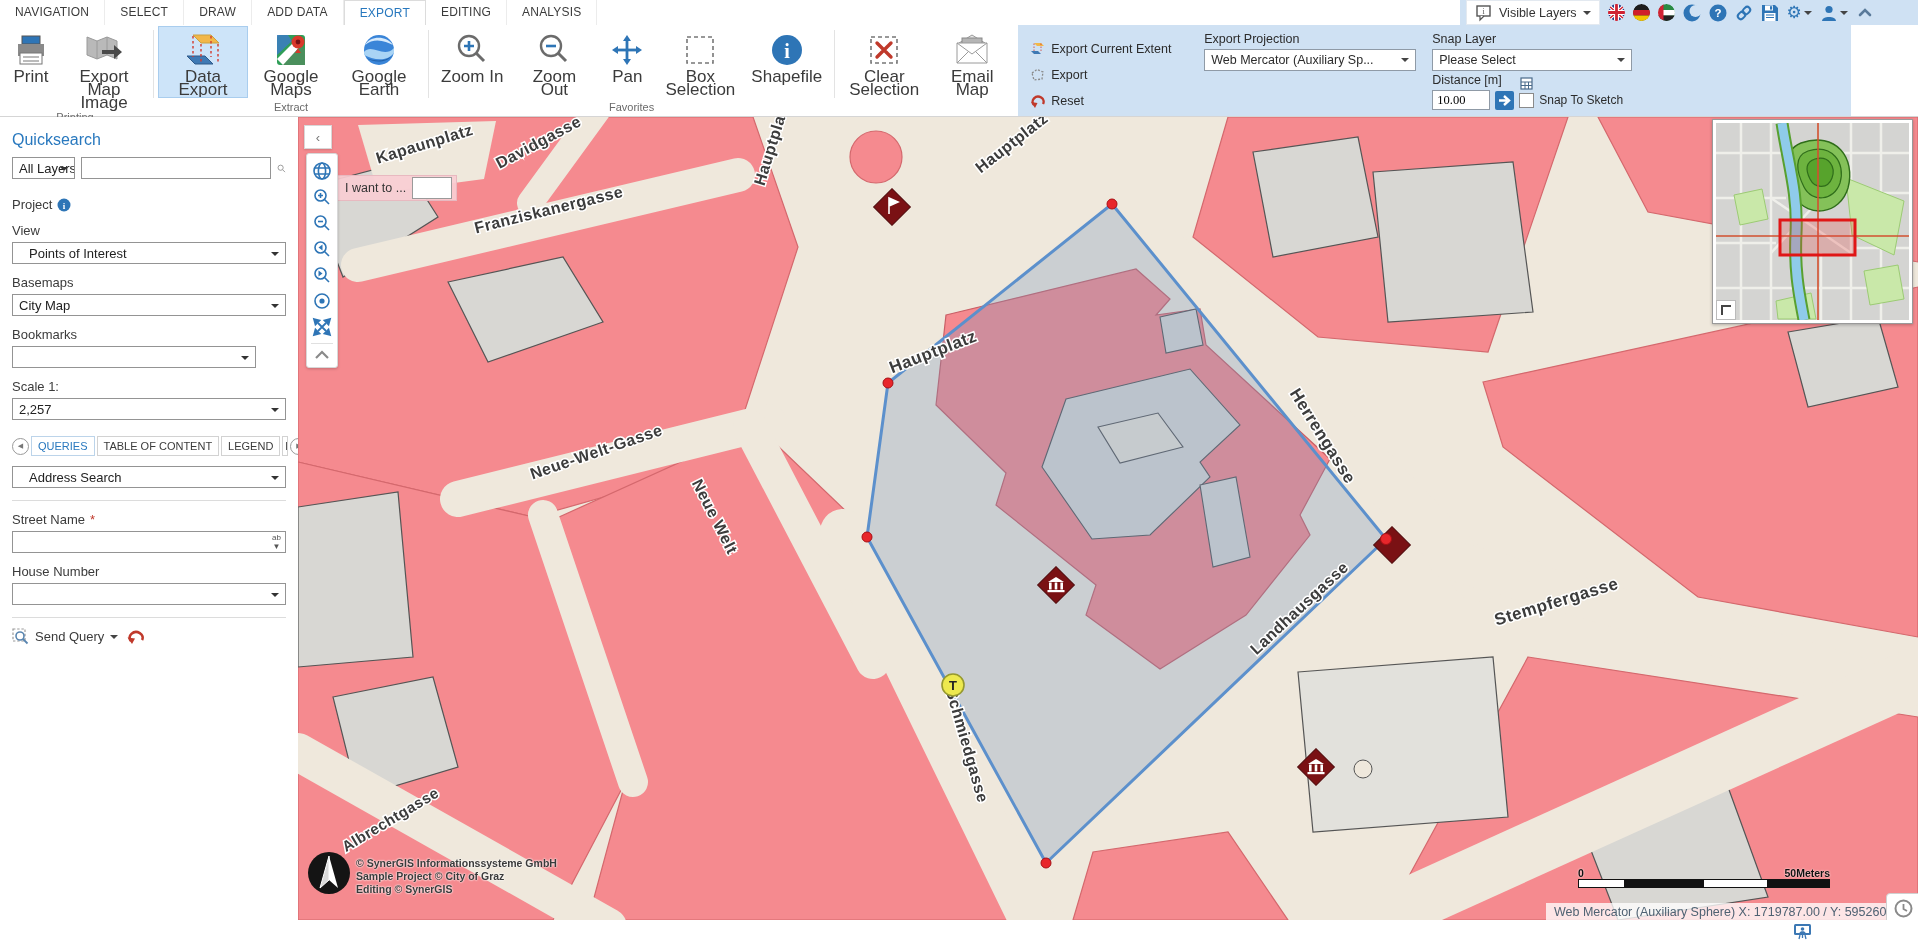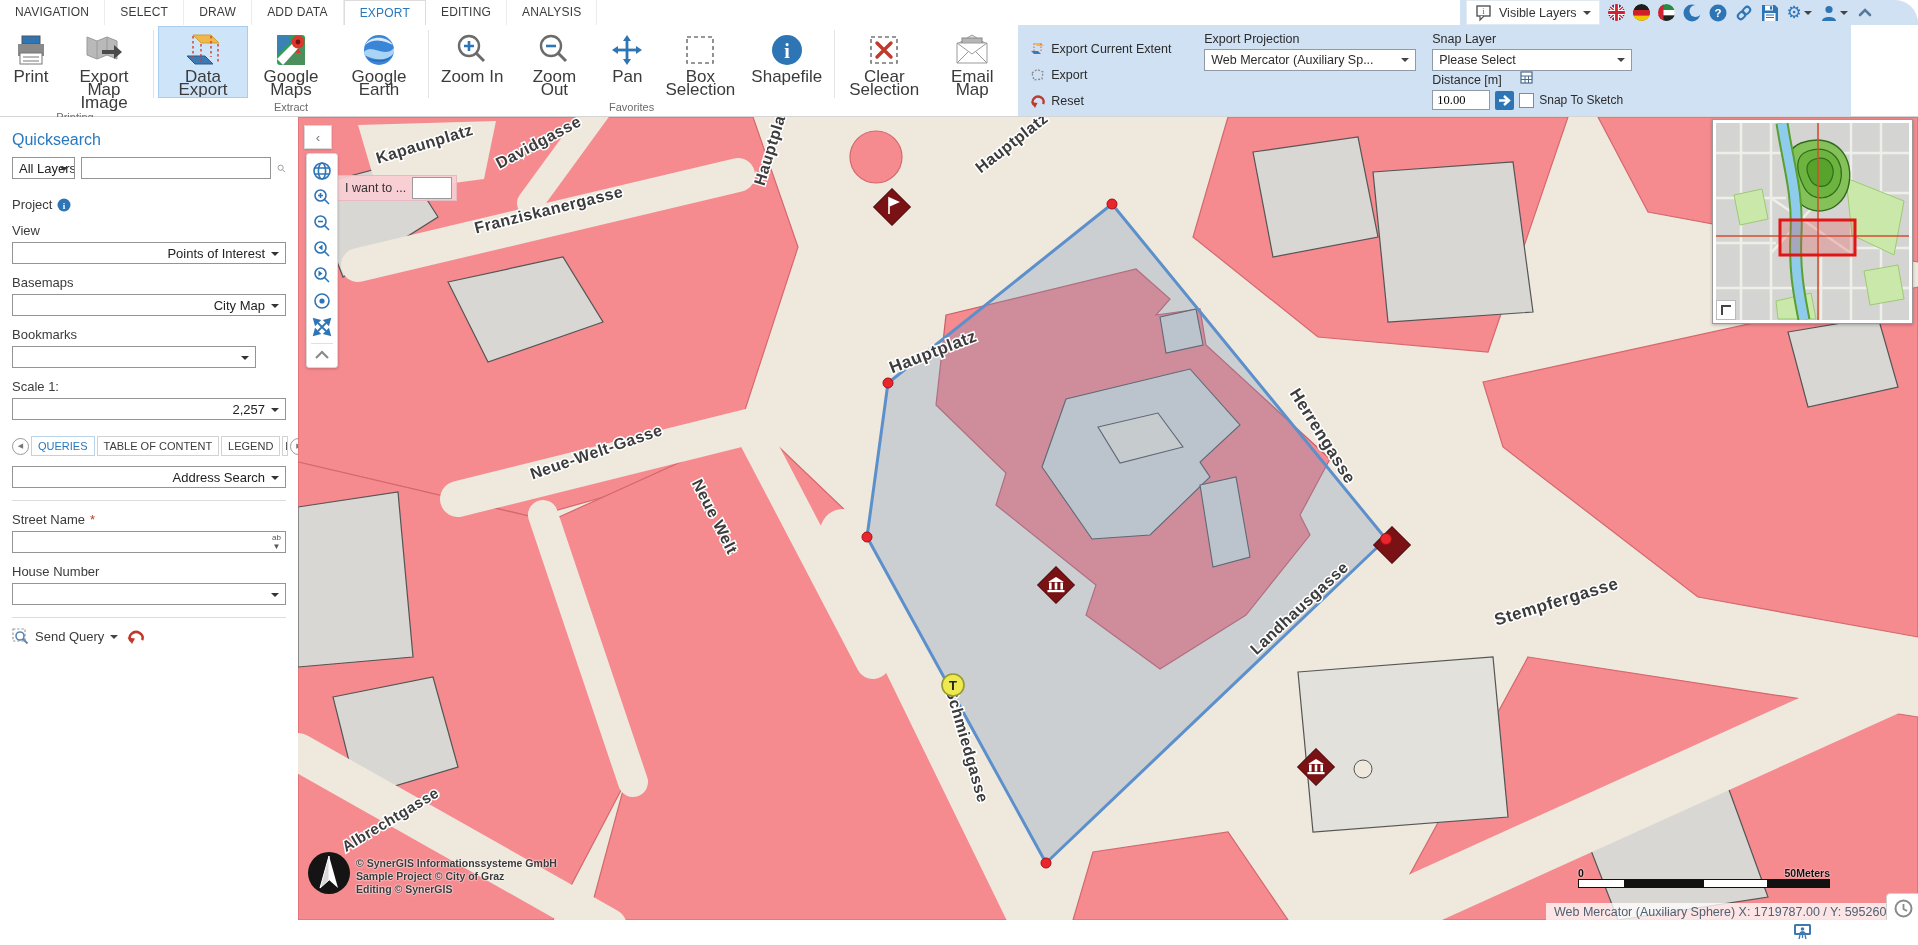--- a/index.html
+++ b/index.html
@@ -1,17 +1,17 @@
 <!DOCTYPE html>
 <html><head>
 <meta charset="utf-8">
 <style>
   html,body{margin:0;padding:0;background:#fff;}
   #app{width:1918px;height:945px;position:relative;background:#fff;
-       font-family:"Liberation Sans",sans-serif;overflow:hidden;color:#3b3b3b;border-radius:23px;
+       font-family:"Liberation Sans",sans-serif;overflow:hidden;color:#3b3b3b;
        -webkit-font-smoothing:antialiased;}
   
   #menubar{height:25px;display:flex;align-items:stretch;background:#fff;font-size:12px;}
   .mtab{padding:0 15px;line-height:25px;color:#3b3b3b;letter-spacing:.2px;border-right:1px solid #ececec;cursor:default;}
   .mtab.active{color:#2878be;border:1px solid #dcdcdc;border-bottom:none;background:#fff;}
   #topbar-right{margin-left:auto;width:458px;background:#cfe1f3;display:flex;align-items:center;gap:8px;padding:0 10px 0 6px;box-sizing:border-box;}
   #vl-box{background:#fff;border:1px solid #e3e9f0;height:23px;display:flex;align-items:center;gap:6px;padding:0 8px;font-size:12.5px;color:#333;}
   .caret{width:0;height:0;border:4px solid transparent;border-top-color:#444;margin-top:4px;}
   .cicon{width:17px;height:17px;border-radius:50%;overflow:hidden;flex:0 0 auto;display:block;}
   .ticon{width:18px;height:18px;display:block;flex:0 0 auto;}
@@ -35,21 +35,21 @@
   #ribbon-fill{flex:1;background:#fff;}
   .txtin{background:#fff;border:1px solid #8f9aa6;height:18px;font-size:12.5px;padding:0 4px;width:48px;
          font-family:Liberation Serif, serif;}
   .chk{width:13px;height:13px;background:#fff;border:1px solid #8a8a8a;display:inline-block;}
   
   #content{display:flex;height:829px;}
   #sidebar{width:298px;box-sizing:border-box;padding:14px 12px 0 12px;background:#fff;position:relative;font-size:13px;flex:0 0 auto;}
   #qs-title{color:#2878be;font-size:16px;margin-bottom:8px;}
   .srow{display:flex;align-items:center;gap:6px;}
   .dd{position:relative;background:#fff;border:1px solid #949494;height:22px;line-height:22px;font-size:13px;
-      padding:0 20px 0 6px;box-sizing:border-box;white-space:nowrap;overflow:hidden;color:#222;text-align:right;}
+      padding:0 20px 0 6px;box-sizing:border-box;white-space:nowrap;overflow:hidden;color:#222;}
   .dd::after{content:"";position:absolute;right:6px;top:9px;border:4px solid transparent;border-top-color:#333;}
   .slabel{margin:11px 0 4px 0;color:#3b3b3b;display:flex;align-items:center;gap:5px;}
   .sinput{background:#fff;border:1px solid #949494;height:22px;box-sizing:border-box;font-size:13px;padding:0 6px;
           font-family:"Liberation Sans",sans-serif;}
   .req{color:#c0392b;}
   #side-tabs{display:flex;align-items:center;height:24px;margin-top:14px;font-size:11px;gap:2px;}
   .stab{padding:3px 6px;border:1px solid #d2d2d2;color:#3b3b3b;white-space:nowrap;background:#fff;}
   .stab.active{color:#2878be;border-color:#bcd4ea;}
   .circbtn{width:15px;height:15px;border:1px solid #9a9a9a;border-radius:50%;display:flex;align-items:center;justify-content:center;
            font-size:7px;color:#777;flex:0 0 auto;background:#fff;}
@@ -358,21 +358,21 @@
           <span>Reset</span>
         </div>
       </div>
       <div class="pcol" style="width:212px">
         <div class="plabel">Export Projection</div>
         <div class="pdd">Web Mercator (Auxiliary Sp...</div>
       </div>
       <div class="pcol" style="width:200px">
         <div class="plabel">Snap Layer</div>
         <div class="pdd">Please Select</div>
-        <div class="plabel" style="display:flex;align-items:flex-start;gap:18px">
+        <div class="plabel" style="display:flex;align-items:flex-end;gap:18px">
           <span>Distance [m]</span>
           <svg width="13" height="13" viewBox="0 0 13 13">
               <rect x="1" y="1" width="11" height="11" fill="#fff" stroke="#4a6a8a" stroke-width="1.2"></rect>
               <path d="M1,5 H12 M5,5 V12 M8.5,5 V12 M1,8.5 H12" stroke="#4a6a8a" stroke-width="1"></path>
             </svg>
         </div>
         <div style="display:flex;align-items:center;gap:5px">
           <input class="txtin" value="10.00" style="">
           <svg width="19" height="19" viewBox="0 0 19 19">
               <rect x="0" y="0" width="19" height="19" rx="2" fill="#2e75b6"></rect>

